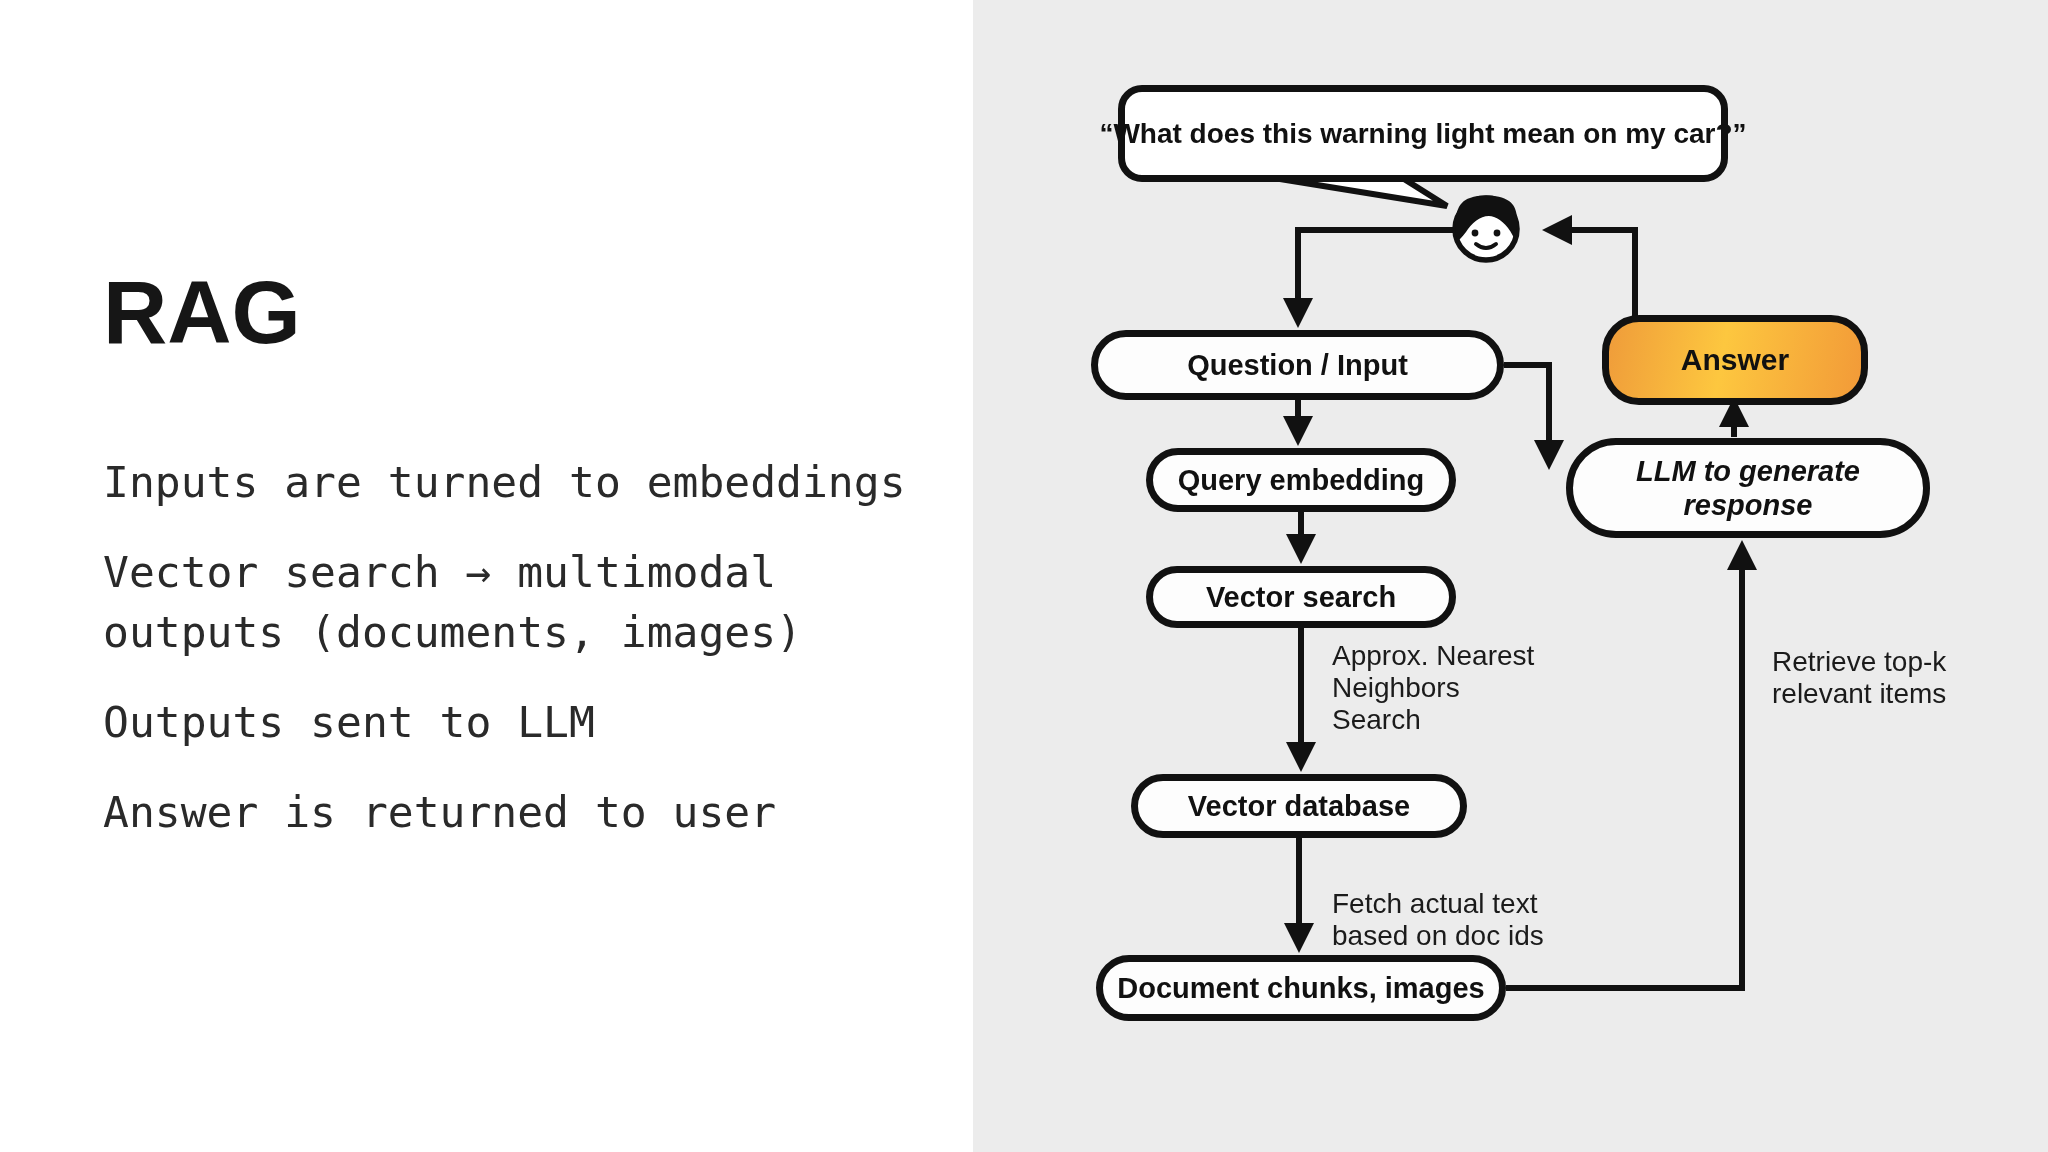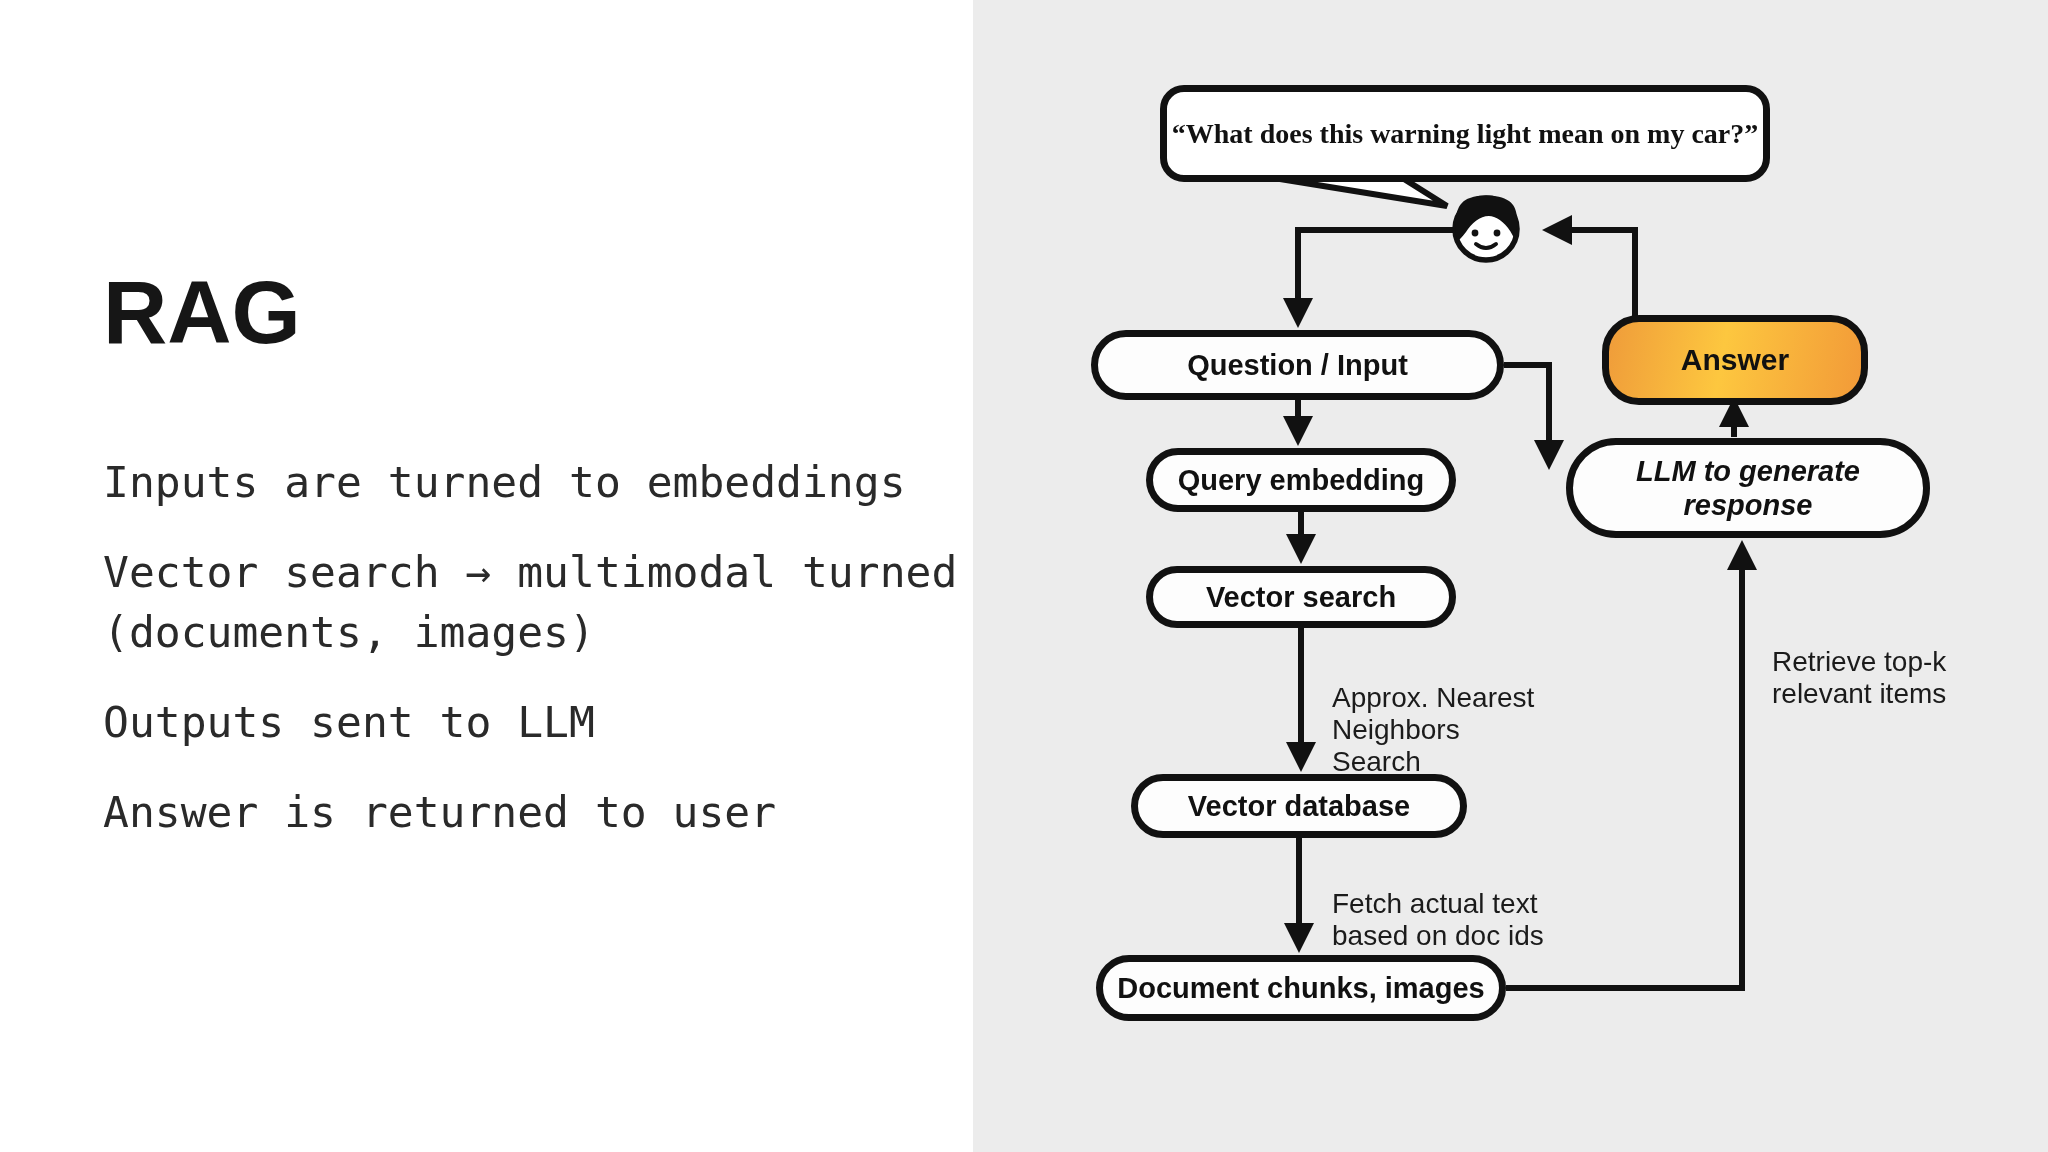--- a/index.html
+++ b/index.html
@@ -25,55 +25,55 @@
   
   .edges-svg{position:absolute;left:0;top:0;width:2048px;height:1152px;}
   .node{
     position:absolute;box-sizing:border-box;border:7px solid #111111;
     background:#fdfdfd;display:flex;align-items:center;justify-content:center;
     font-weight:600;font-size:29px;line-height:34px;color:#111111;
     text-align:center;white-space:nowrap;
   }
   .prewrap{white-space:pre-line;font-style:italic;}
   .speech-bubble{
-    position:absolute;left:1160px;top:85px;width:610px;height:97px;
+    position:absolute;left:1118px;top:85px;width:610px;height:97px;
     box-sizing:border-box;border:7px solid #111111;border-radius:24px;
     background:#ffffff;display:flex;align-items:center;justify-content:center;
-    font-weight:700;font-size:28px;color:#111111;white-space:nowrap;font-family:Liberation Serif, serif;
+    font-weight:700;font-size:28px;color:#111111;white-space:nowrap;
   }
   .node-question{left:1091px;top:330px;width:413px;height:70px;border-radius:35px;}
   .node-embedding{left:1146px;top:448px;width:310px;height:64px;border-radius:32px;}
   .node-vsearch{left:1146px;top:566px;width:310px;height:62px;border-radius:31px;text-align:center;}
   .node-vdb{left:1131px;top:774px;width:336px;height:64px;border-radius:32px;}
   .node-docs{left:1096px;top:955px;width:410px;height:66px;border-radius:33px;}
   .node-llm{left:1566px;top:438px;width:364px;height:100px;border-radius:50px;}
   .node-answer{
     left:1602px;top:315px;width:266px;height:90px;border-radius:37px;
     background:linear-gradient(100deg,#ef9c3a 0%,#fdc73f 45%,#f29a38 100%);
     font-size:30px;
   }
   .edge-label{
     position:absolute;font-size:28px;line-height:32px;color:#1b1b1b;
     font-weight:400;white-space:pre-line;
   }
-  .label-ann{left:1332px;top:682px;}
+  .label-ann{left:1332px;top:640px;}
   .label-fetch{left:1332px;top:862px;margin-top:26px;}
   .label-retrieve{left:1772px;top:646px;}
 </style>
 </head>
 <body>
 
 <div class="slide">
 
   <div class="right-panel"></div>
 
   <h1 class="page-title">RAG</h1>
   <div class="bullets">
     <p>Inputs are turned to embeddings</p>
-    <p>Vector search → multimodal turned (documents, images)</p>
+    <p>Vector search → multimodal outputs (documents, images)</p>
     <p>Outputs sent to LLM</p>
     <p>Answer is returned to user</p>
   </div>
 
   <svg class="edges-svg" viewBox="0 0 2048 1152">
     <defs>
       <marker id="ah" viewBox="0 0 10 10" refX="8" refY="5" markerWidth="5" markerHeight="5" orient="auto">
         <path d="M0 0 L10 5 L0 10 Z" fill="#111111"></path>
       </marker>
     </defs>

